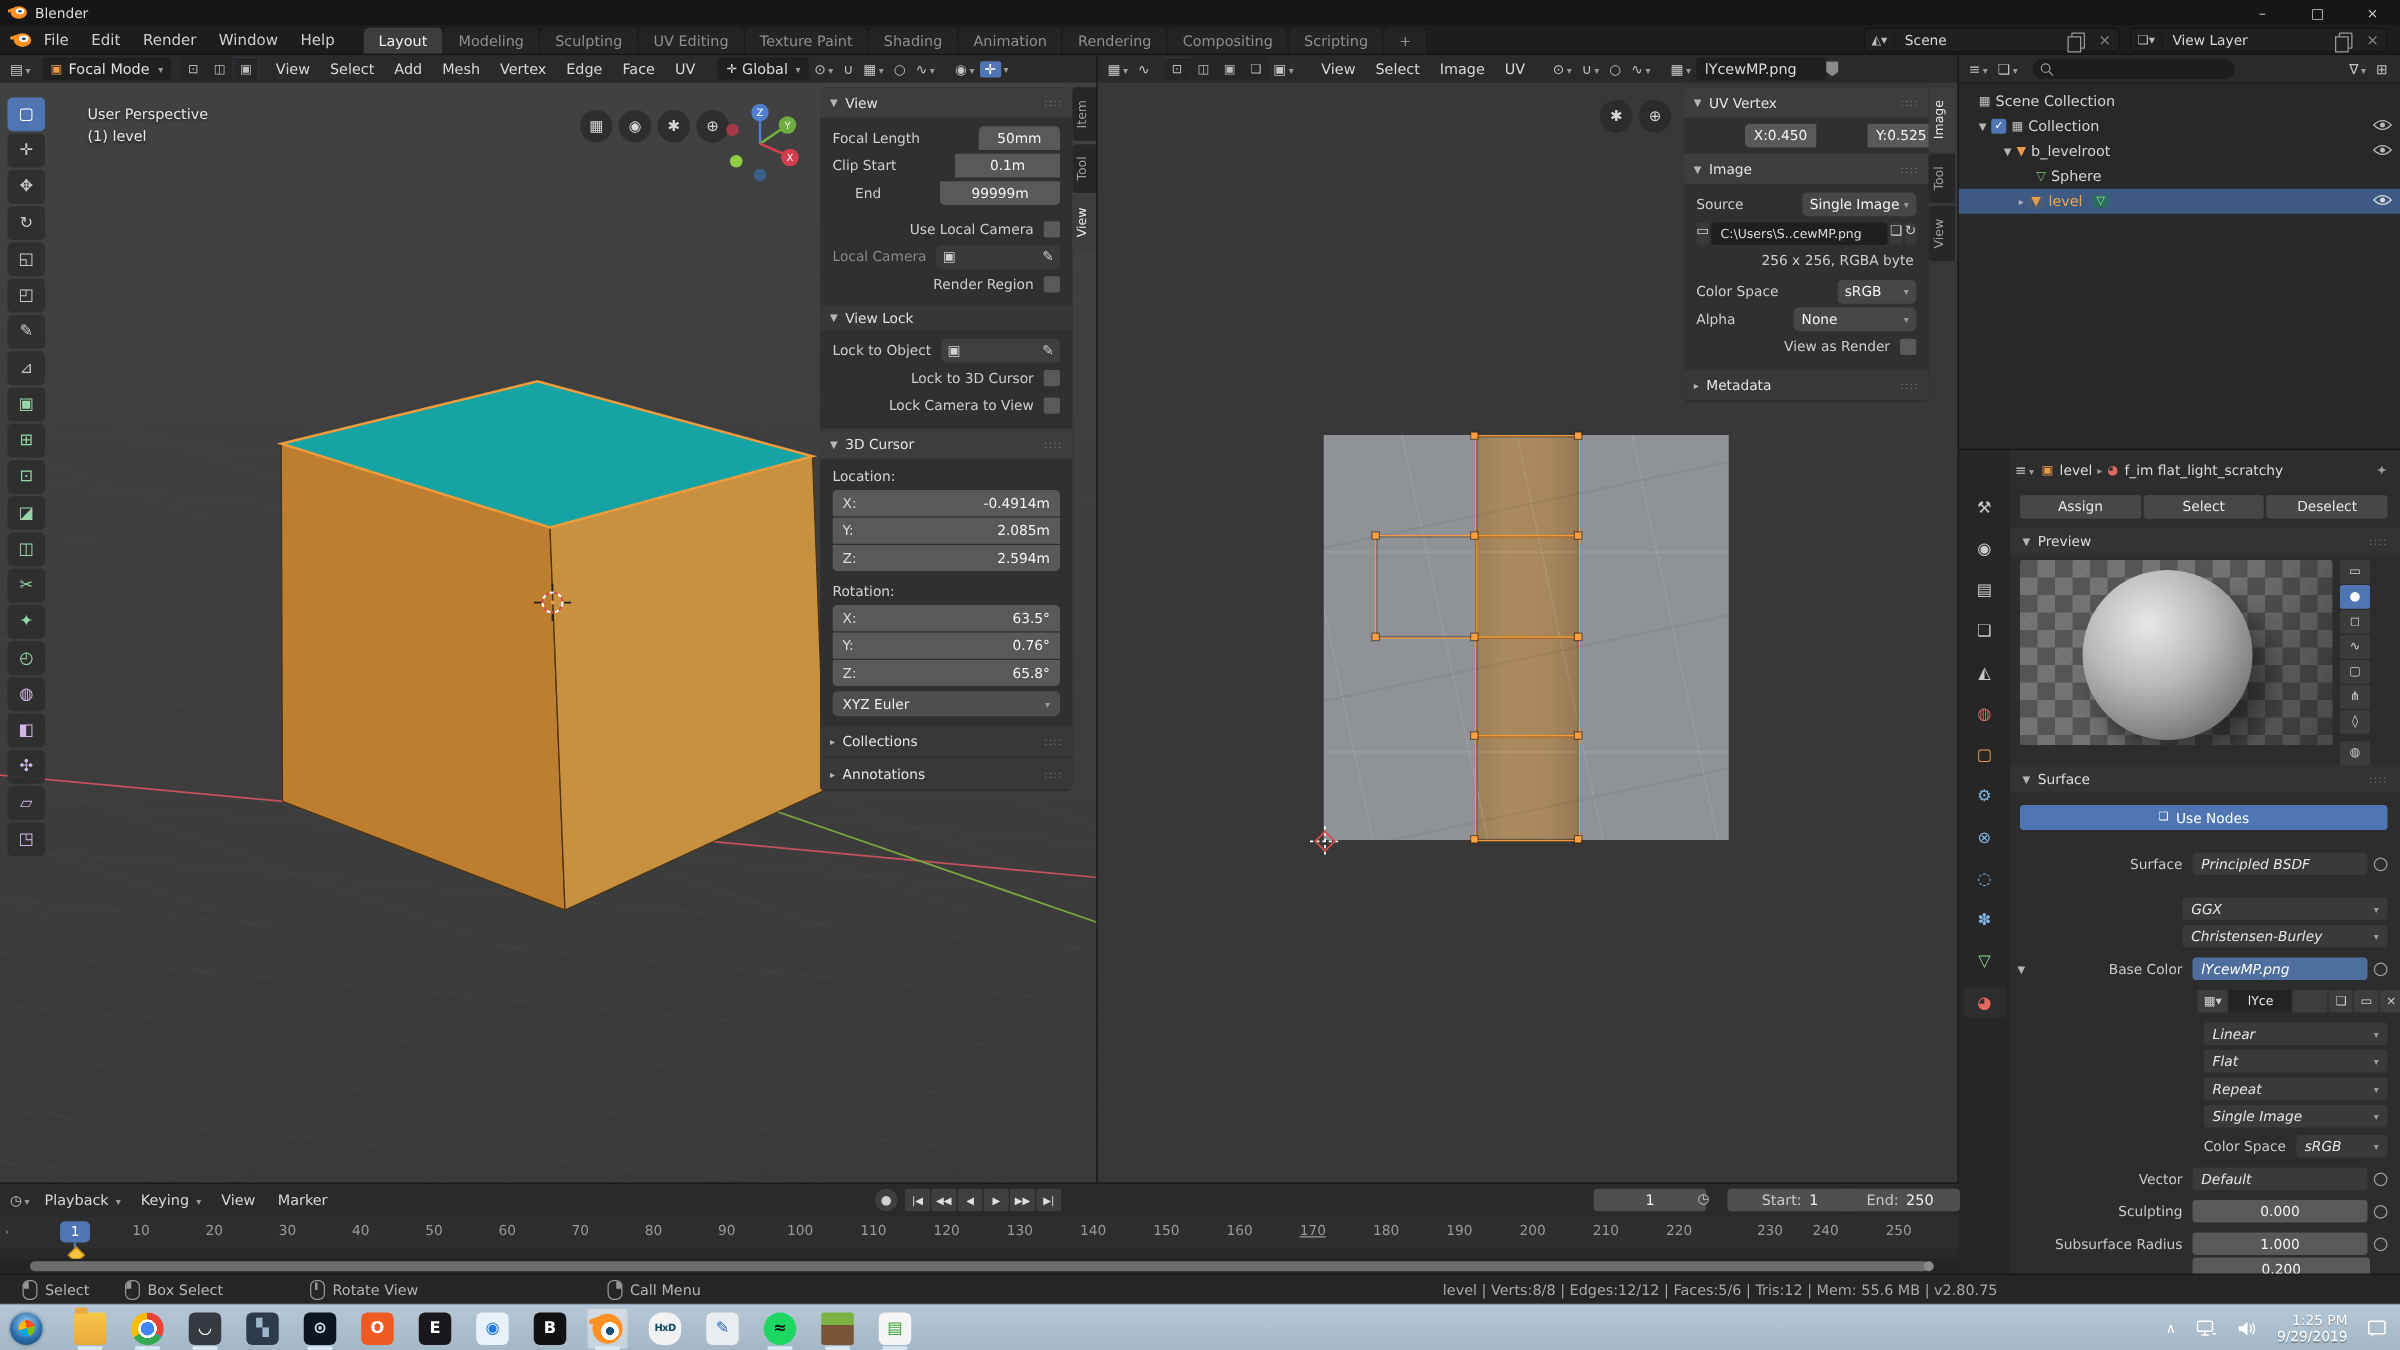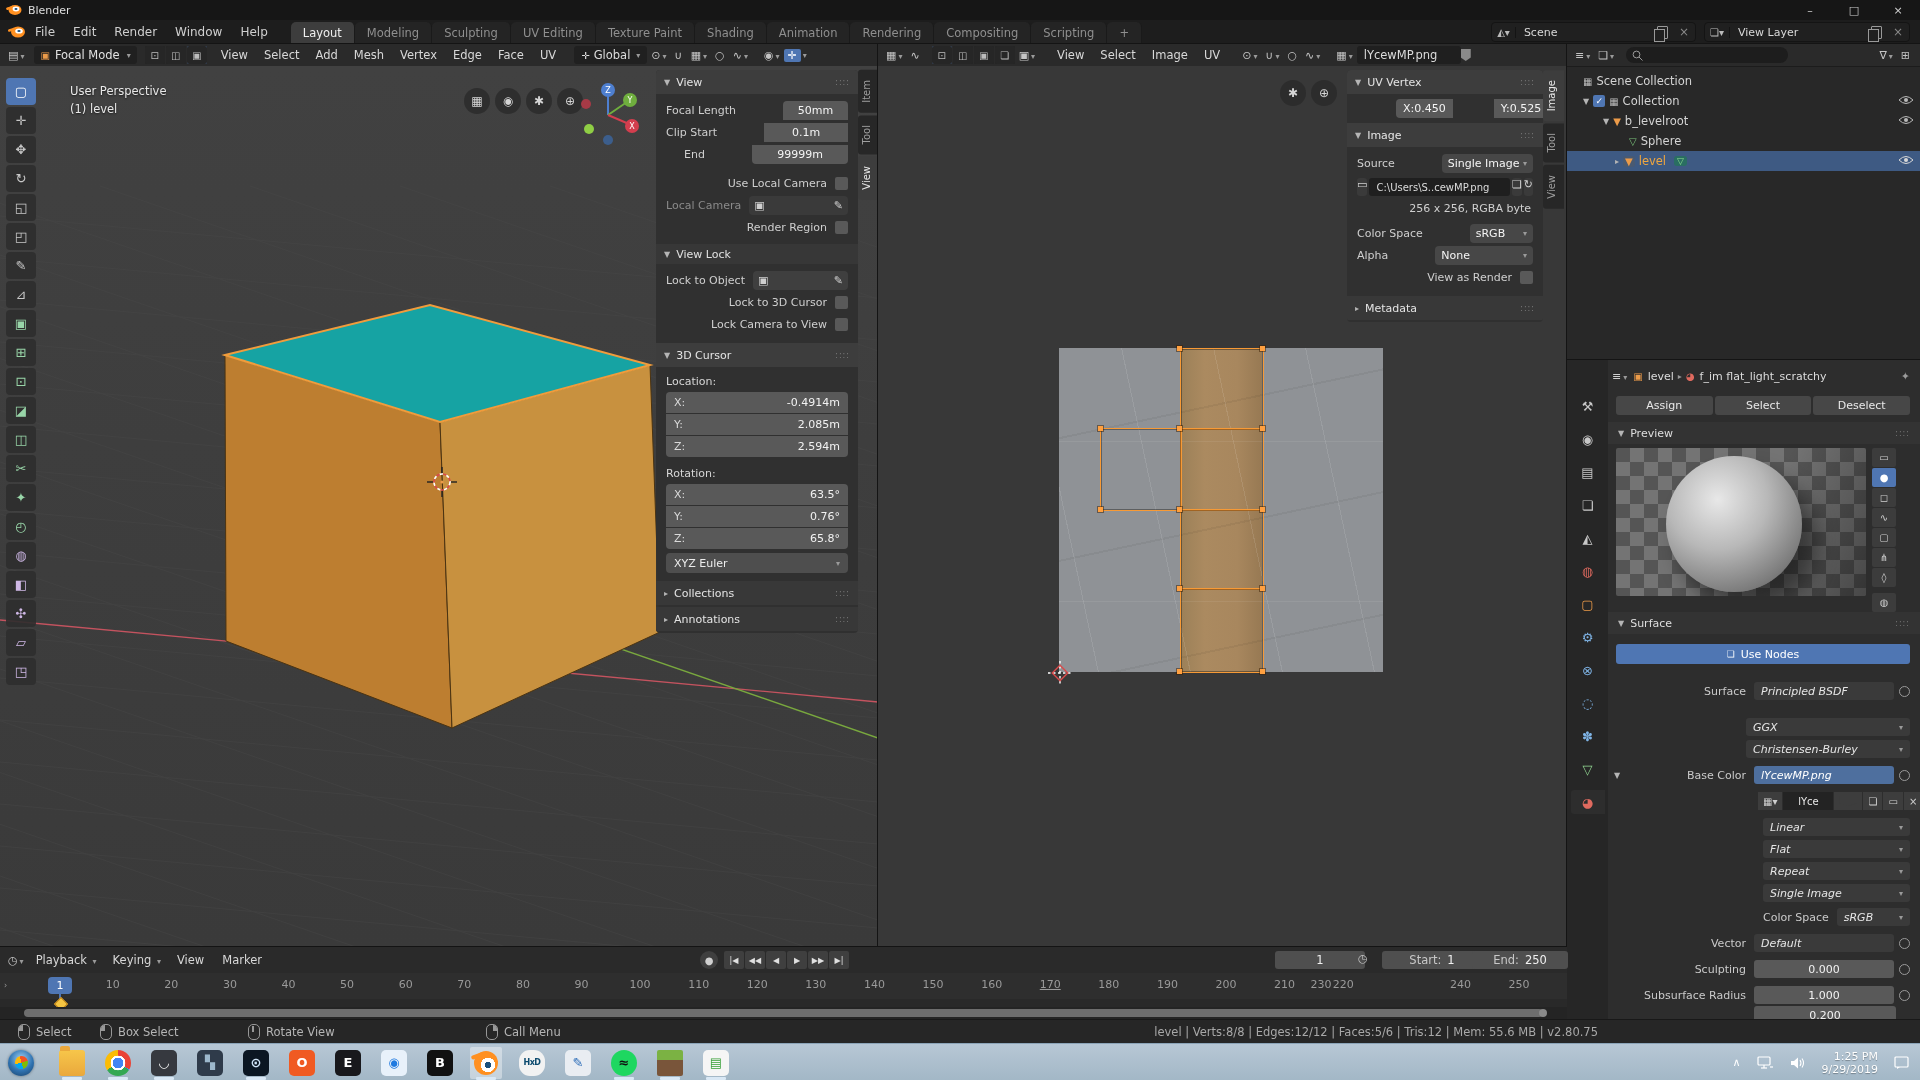--- a/index.html
+++ b/index.html
@@ -1019,21 +1019,21 @@
           <span class="tick" style="left: 815.867px;">130</span>
           <span class="tick" style="left: 874.462px;">140</span>
           <span class="tick" style="left: 933.056px;">150</span>
           <span class="tick" style="left: 991.651px;">160</span>
           <span class="tick" style="left: 1050.24px; text-decoration: underline;">170</span>
           <span class="tick" style="left: 1108.84px;">180</span>
           <span class="tick" style="left: 1167.43px;">190</span>
           <span class="tick" style="left: 1226.03px;">200</span>
           <span class="tick" style="left: 1284.62px;">210</span>
           <span class="tick" style="left: 1343.22px;">220</span>
-          <span class="tick" style="left: 1321px; text-align: center;">230</span>
+          <span class="tick" style="left: 1416px; text-align: center;">230</span>
           <span class="tick" style="left: 1460.41px;">240</span>
           <span class="tick" style="left: 1519px;">250</span>
         </div>
       <div id="playhead-badge" style="left: 48px;">1</div>
     </div>
     <div id="tl-track"></div>
     <div id="playhead-line" style="left: 59px; top: 47px; height: 13px;"></div>
     <div id="keyframe" style="left: 56px; top: 52px;"></div>
     <div id="tl-scroll">
         <div class="bar"></div>

